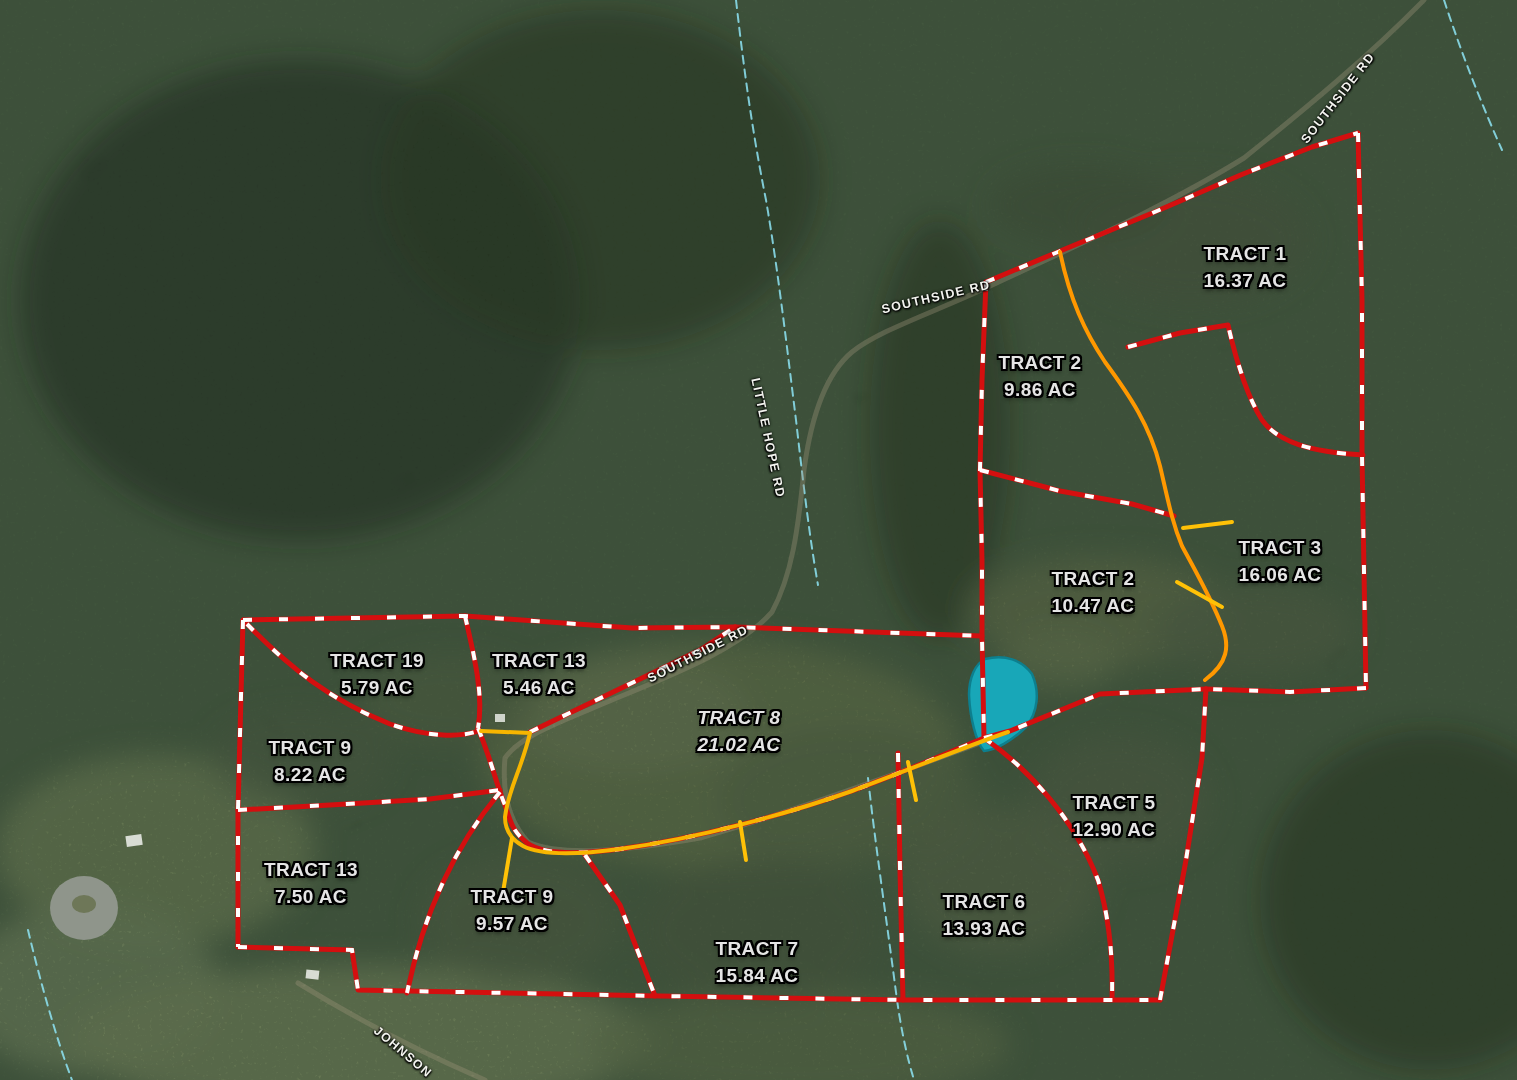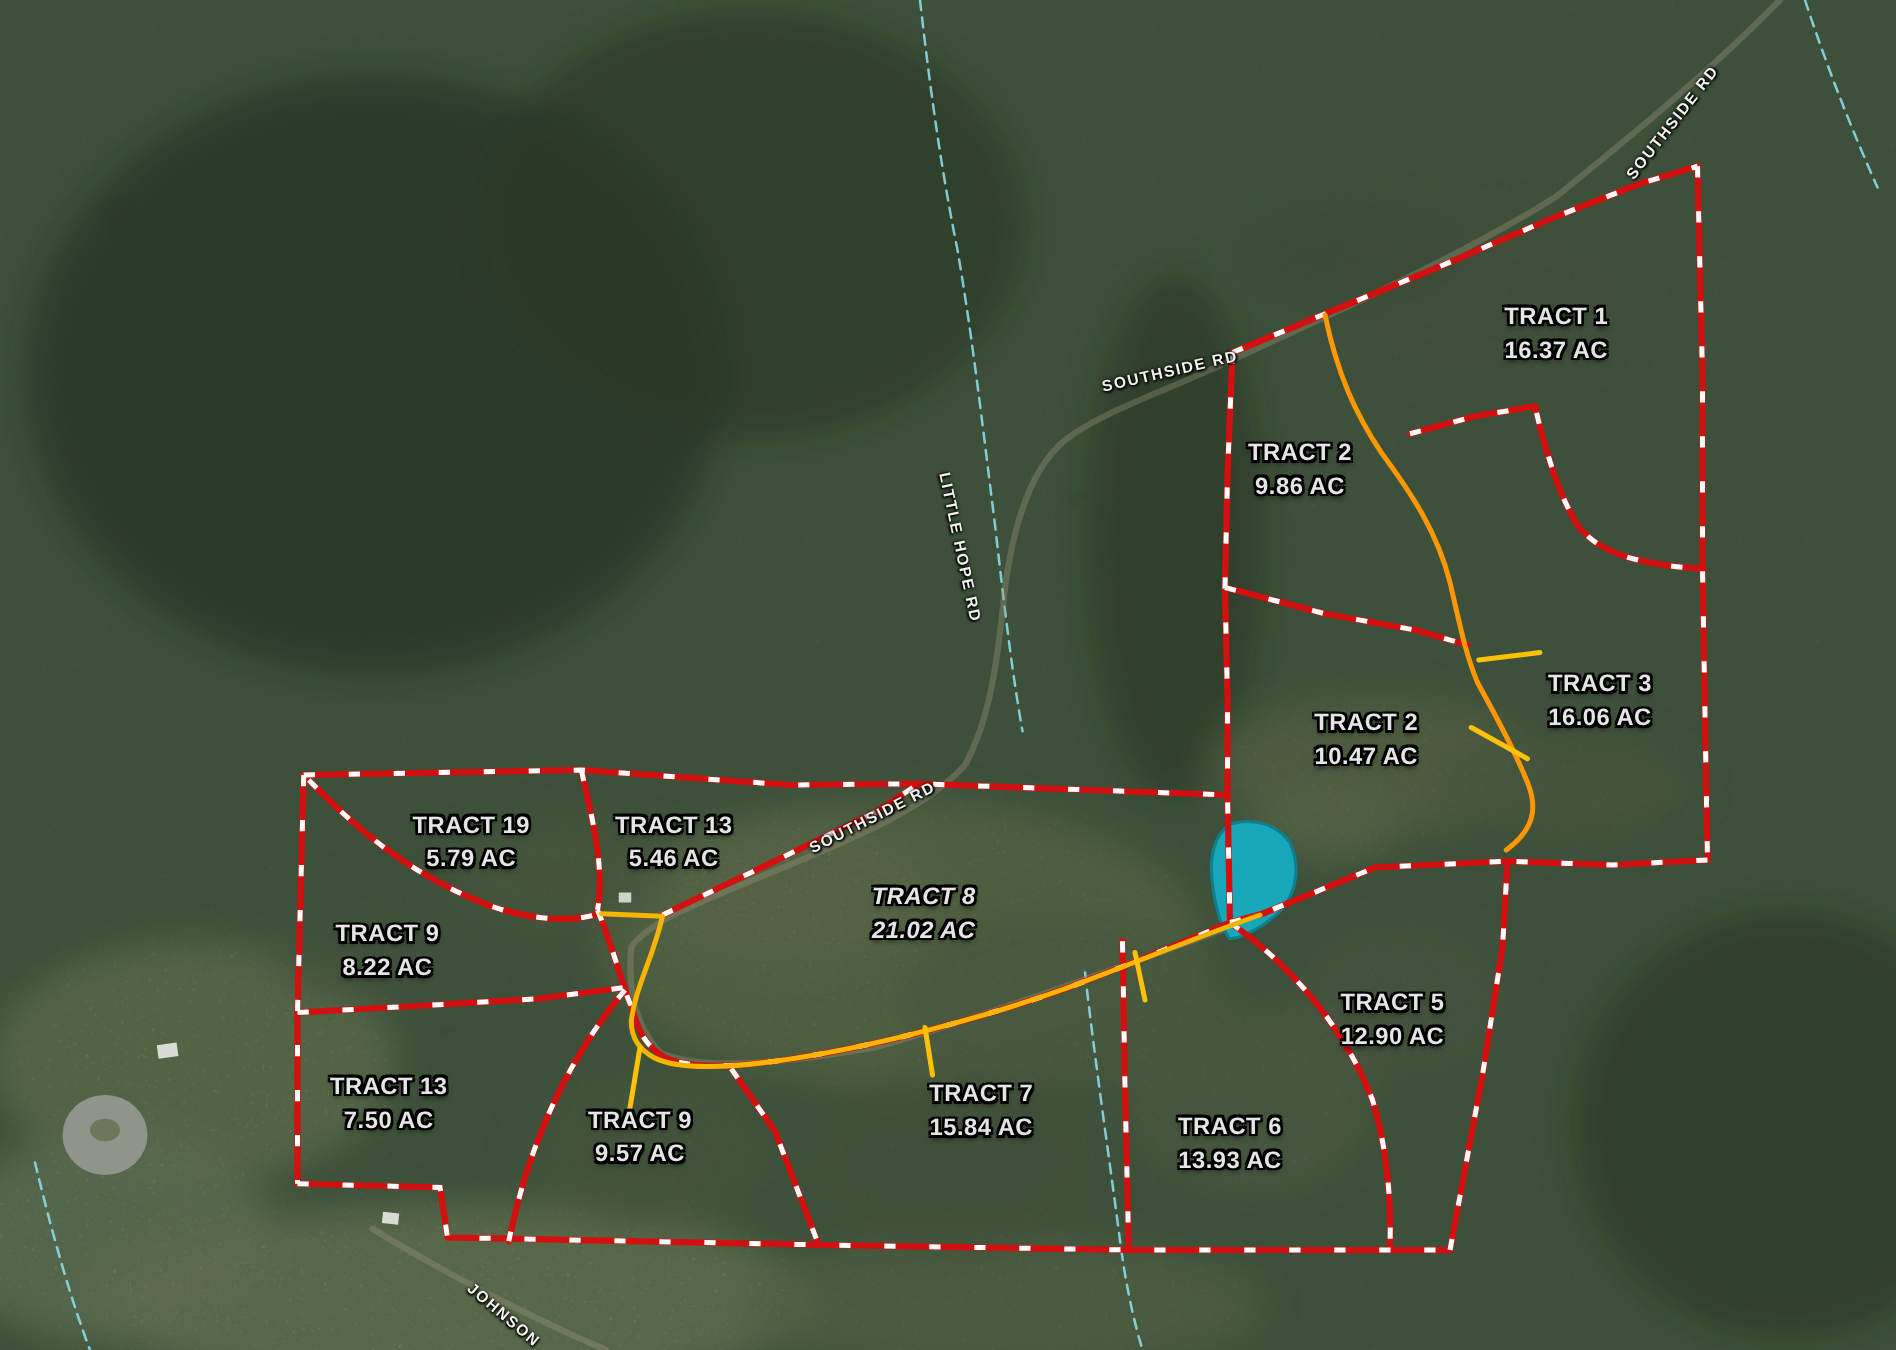--- a/index.html
+++ b/index.html
@@ -166,21 +166,21 @@
         <div>10.47 AC</div>
       </div>
       <div class="tract-label" style="left: 1114px; top: 816px;">
         <div>TRACT 5</div>
         <div>12.90 AC</div>
       </div>
       <div class="tract-label" style="left: 984px; top: 915px;">
         <div>TRACT 6</div>
         <div>13.93 AC</div>
       </div>
-      <div class="tract-label" style="left: 757px; top: 889px; margin-left: 28px;">
+      <div class="tract-label" style="left: 757px; top: 962px;">
         <div>TRACT 7</div>
         <div>15.84 AC</div>
       </div>
       <div class="tract-label" style="left: 739px; top: 731px; font-style: italic;">
         <div>TRACT 8</div>
         <div>21.02 AC</div>
       </div>
       <div class="tract-label" style="left: 512px; top: 910px;">
         <div>TRACT 9</div>
         <div>9.57 AC</div>

